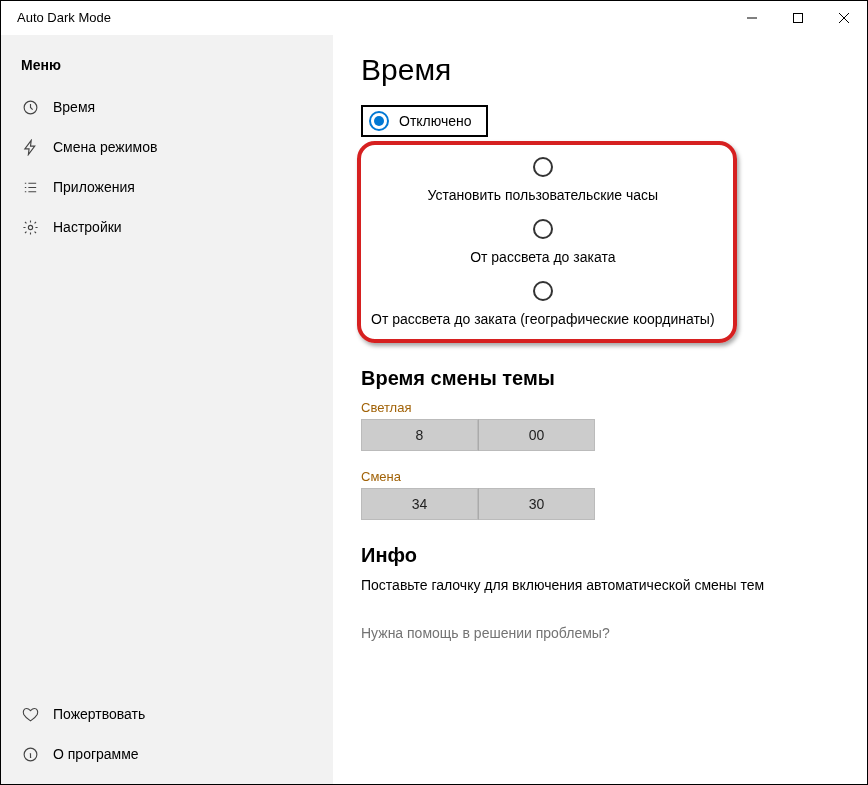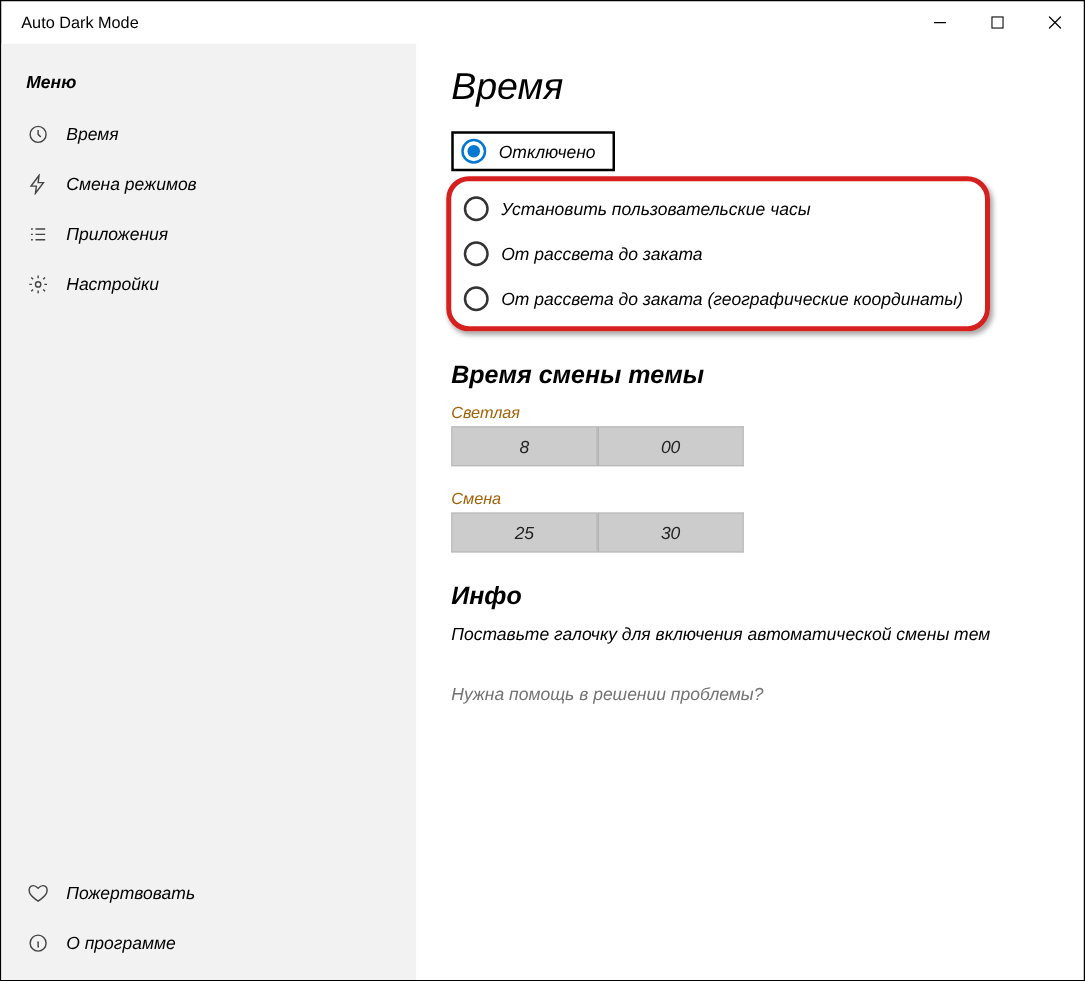--- a/index.html
+++ b/index.html
@@ -28,21 +28,20 @@
   }
   .titlebar-btn {
     width: 46px;
     display: flex;
     align-items: center;
     justify-content: center;
   }
   .main {
     display: flex;
     height: calc(100% - 34px);
-    font-style: italic;
   }
   .sidebar {
     width: 332px;
     background: #f2f2f2;
     padding: 22px 0 0 0;
     display: flex;
     flex-direction: column;
   }
   .sidebar-heading {
     font-weight: 600;
@@ -106,21 +105,21 @@
     border-radius: 50%;
   }
   .highlight-box {
     border: 4px solid #d62020;
     border-radius: 18px;
     padding: 4px 10px 4px 2px;
     margin-left: -4px;
     display: inline-block;
     box-shadow: 2px 3px 4px rgba(0,0,0,0.35);
   }
-  .highlight-box .radio-row { padding: 8px 8px; }
+  .highlight-box .radio-row { padding: 8px 8px; flex-direction: column; }
 
   .section-title {
     font-size: 20px;
     font-weight: 600;
     margin: 24px 0 10px 0;
   }
   .time-label {
     font-size: 13px;
     color: #a16207;
     margin-bottom: 4px;
@@ -270,21 +269,21 @@
     <div class="section-title">Время смены темы</div>
 
     <div class="time-label">Светлая</div>
     <div class="time-picker">
       <div class="time-cell">8</div>
       <div class="time-cell">00</div>
     </div>
 
     <div class="time-label">Смена</div>
     <div class="time-picker">
-      <div class="time-cell">25</div>
+      <div class="time-cell">34</div>
       <div class="time-cell">30</div>
     </div>
 
     <div class="section-title">Инфо</div>
     <div class="info-text">Поставьте галочку для включения автоматической смены тем</div>
     <div class="help-link">Нужна помощь в решении проблемы?</div>
   </div>
 </div>
 
 </body></html>

